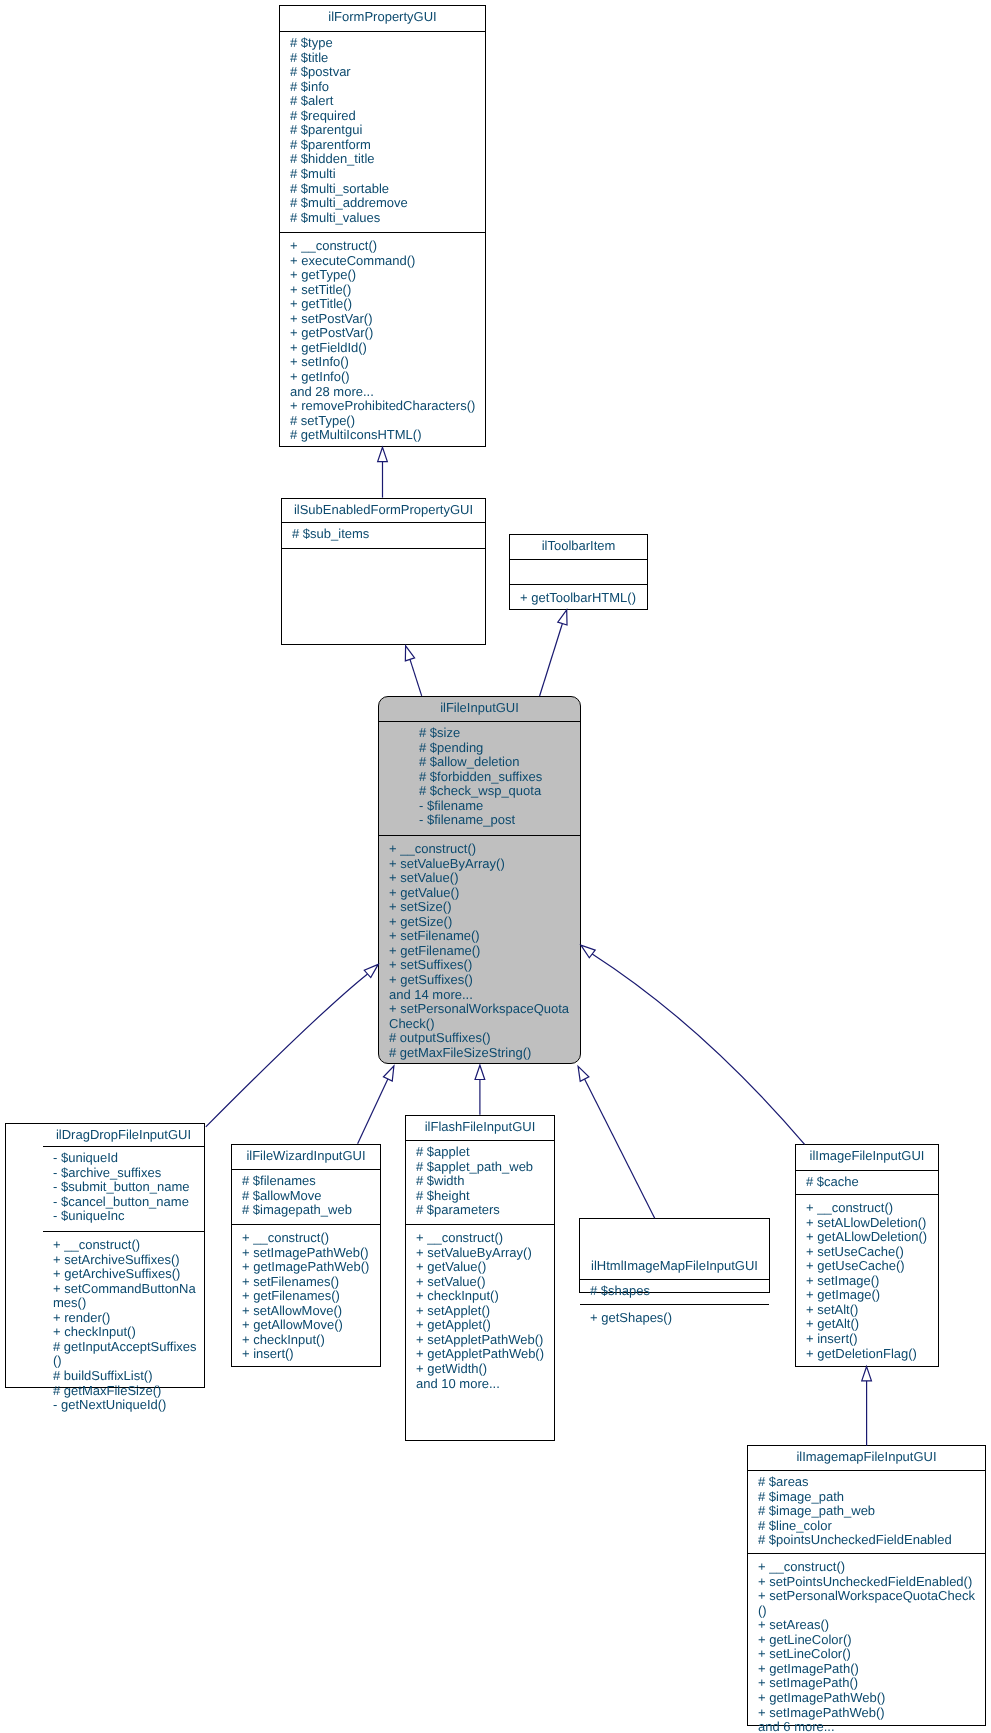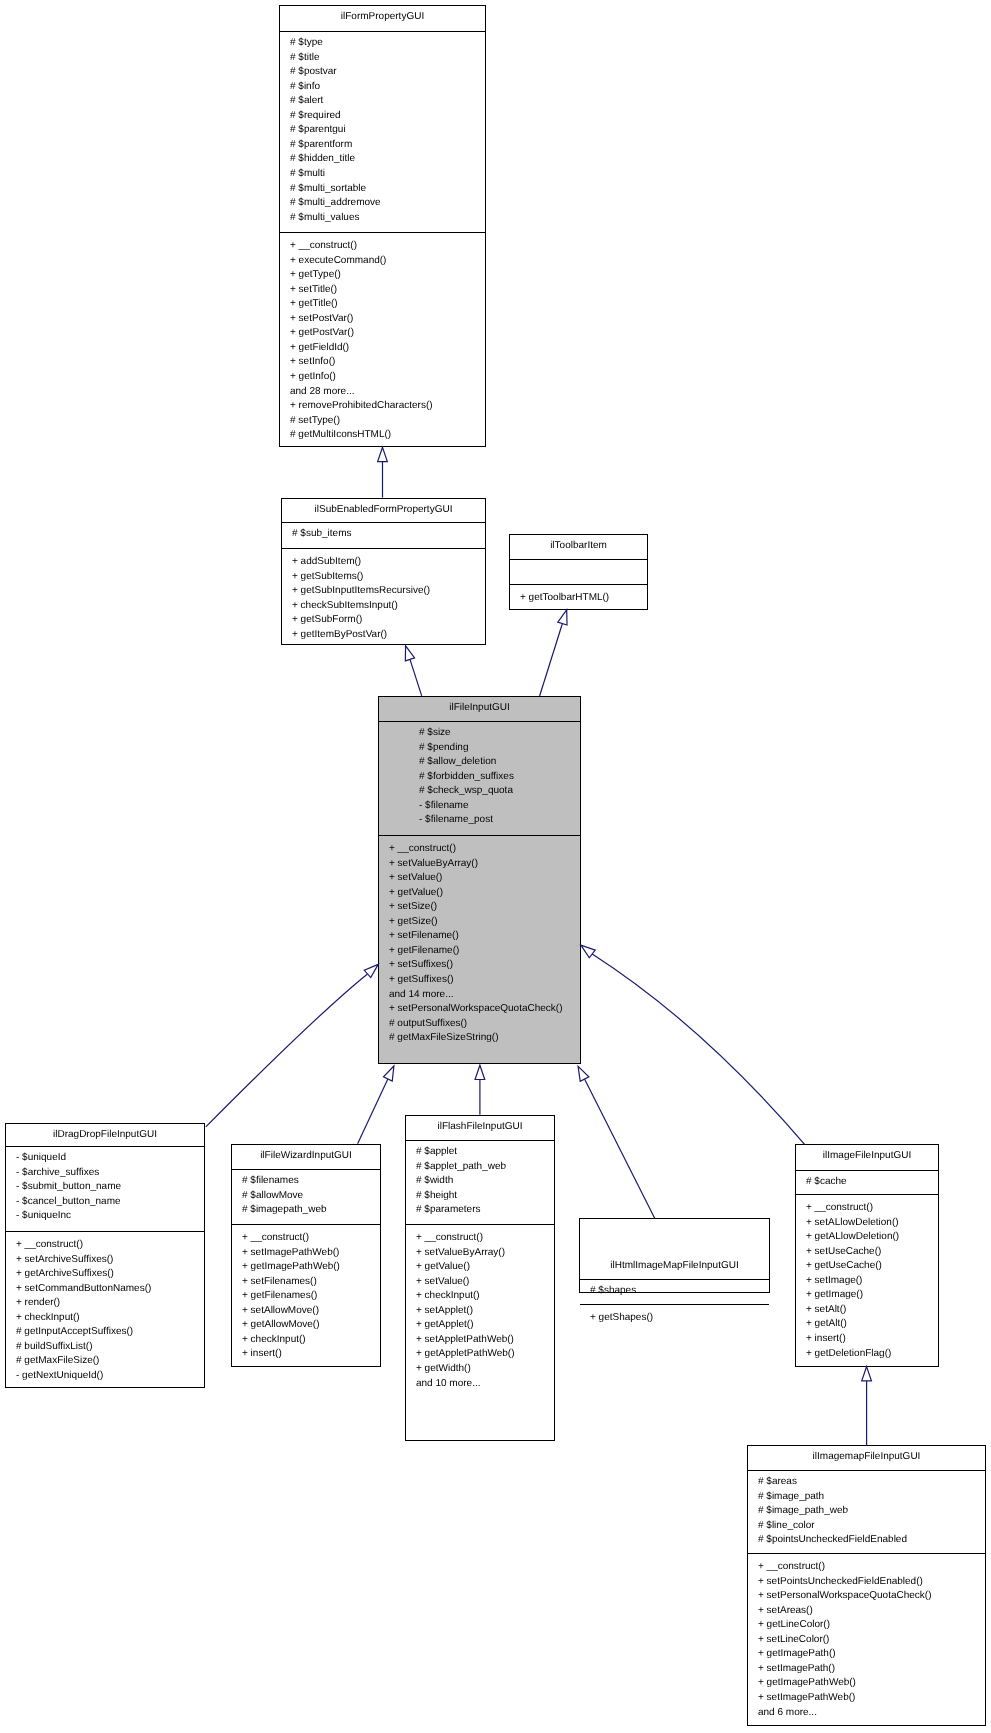--- a/index.html
+++ b/index.html
@@ -10,26 +10,26 @@
     -webkit-font-smoothing: antialiased;
     text-rendering: geometricPrecision;
   }
   #diagram { position:absolute; left:0; top:0; width:991px; height:1733px; }
   svg.edges { position:absolute; left:0; top:0; width:991px; height:1733px; pointer-events:none; z-index:3; }
   .uml-node {
     position:absolute;
     box-sizing:border-box;
     border:1px solid #000000;
     background:#ffffff;
-    font-size:10px;
-    color:#000000;
+    font-size:13px;
+    color:#0c4a6e;
     line-height:14.55px;
     z-index:2;
   }
-  .uml-node.highlight { background:#bfbfbf; }
+  .uml-node.highlight { background:#bfbfbf;border-radius:10px; }
   .node-title {
     text-align:center;
     box-sizing:border-box;
     white-space:nowrap;
     overflow:hidden;
     padding-top:3.5px;
   }
   .node-sep { height:1px; background:#000000; font-size:0; line-height:0; }
   .node-attrs {
     padding:4.1px 6px 4px 10px;
@@ -105,28 +105,20 @@
     <div class="row"># getMultiIconsHTML()</div>
   </div>
 </div>
 <div class="uml-node" style="left:281px;top:498px;width:205px;height:147px;">
   <div class="node-title" style="height:23px;">ilSubEnabledFormPropertyGUI</div>
   <div class="node-sep"></div>
   <div class="node-attrs" style="height:25px;">
     <div class="row"># $sub_items</div>
   </div>
   <div class="node-sep"></div>
-  <div class="node-methods">
-    <div class="row">+ addSubItem()</div>
-    <div class="row">+ getSubItems()</div>
-    <div class="row">+ getSubInputItemsRecursive()</div>
-    <div class="row">+ checkSubItemsInput()</div>
-    <div class="row">+ getSubForm()</div>
-    <div class="row">+ getItemByPostVar()</div>
-  </div>
 </div>
 <div class="uml-node" style="left:509px;top:534px;width:139px;height:76px;">
   <div class="node-title" style="height:24px;text-align:center;">ilToolbarItem</div>
   <div class="node-sep"></div>
   <div class="node-attrs empty" style="height:24px;">
   </div>
   <div class="node-sep"></div>
   <div class="node-methods">
     <div class="row">+ getToolbarHTML()</div>
   </div>
@@ -154,21 +146,21 @@
     <div class="row">+ setFilename()</div>
     <div class="row">+ getFilename()</div>
     <div class="row">+ setSuffixes()</div>
     <div class="row">+ getSuffixes()</div>
     <div class="row">and 14 more...</div>
     <div class="row">+ setPersonalWorkspaceQuotaCheck()</div>
     <div class="row"># outputSuffixes()</div>
     <div class="row"># getMaxFileSizeString()</div>
   </div>
 </div>
-<div class="uml-node" style="left:5px;top:1123px;width:200px;height:265px;">
+<div class="uml-node" style="left:5px;top:1123px;width:200px;height:265px;padding-left:37px;">
   <div class="node-title" style="height:22px;">ilDragDropFileInputGUI</div>
   <div class="node-sep"></div>
   <div class="node-attrs" style="height:84px;">
     <div class="row">- $uniqueId</div>
     <div class="row">- $archive_suffixes</div>
     <div class="row">- $submit_button_name</div>
     <div class="row">- $cancel_button_name</div>
     <div class="row">- $uniqueInc</div>
   </div>
   <div class="node-sep"></div>

